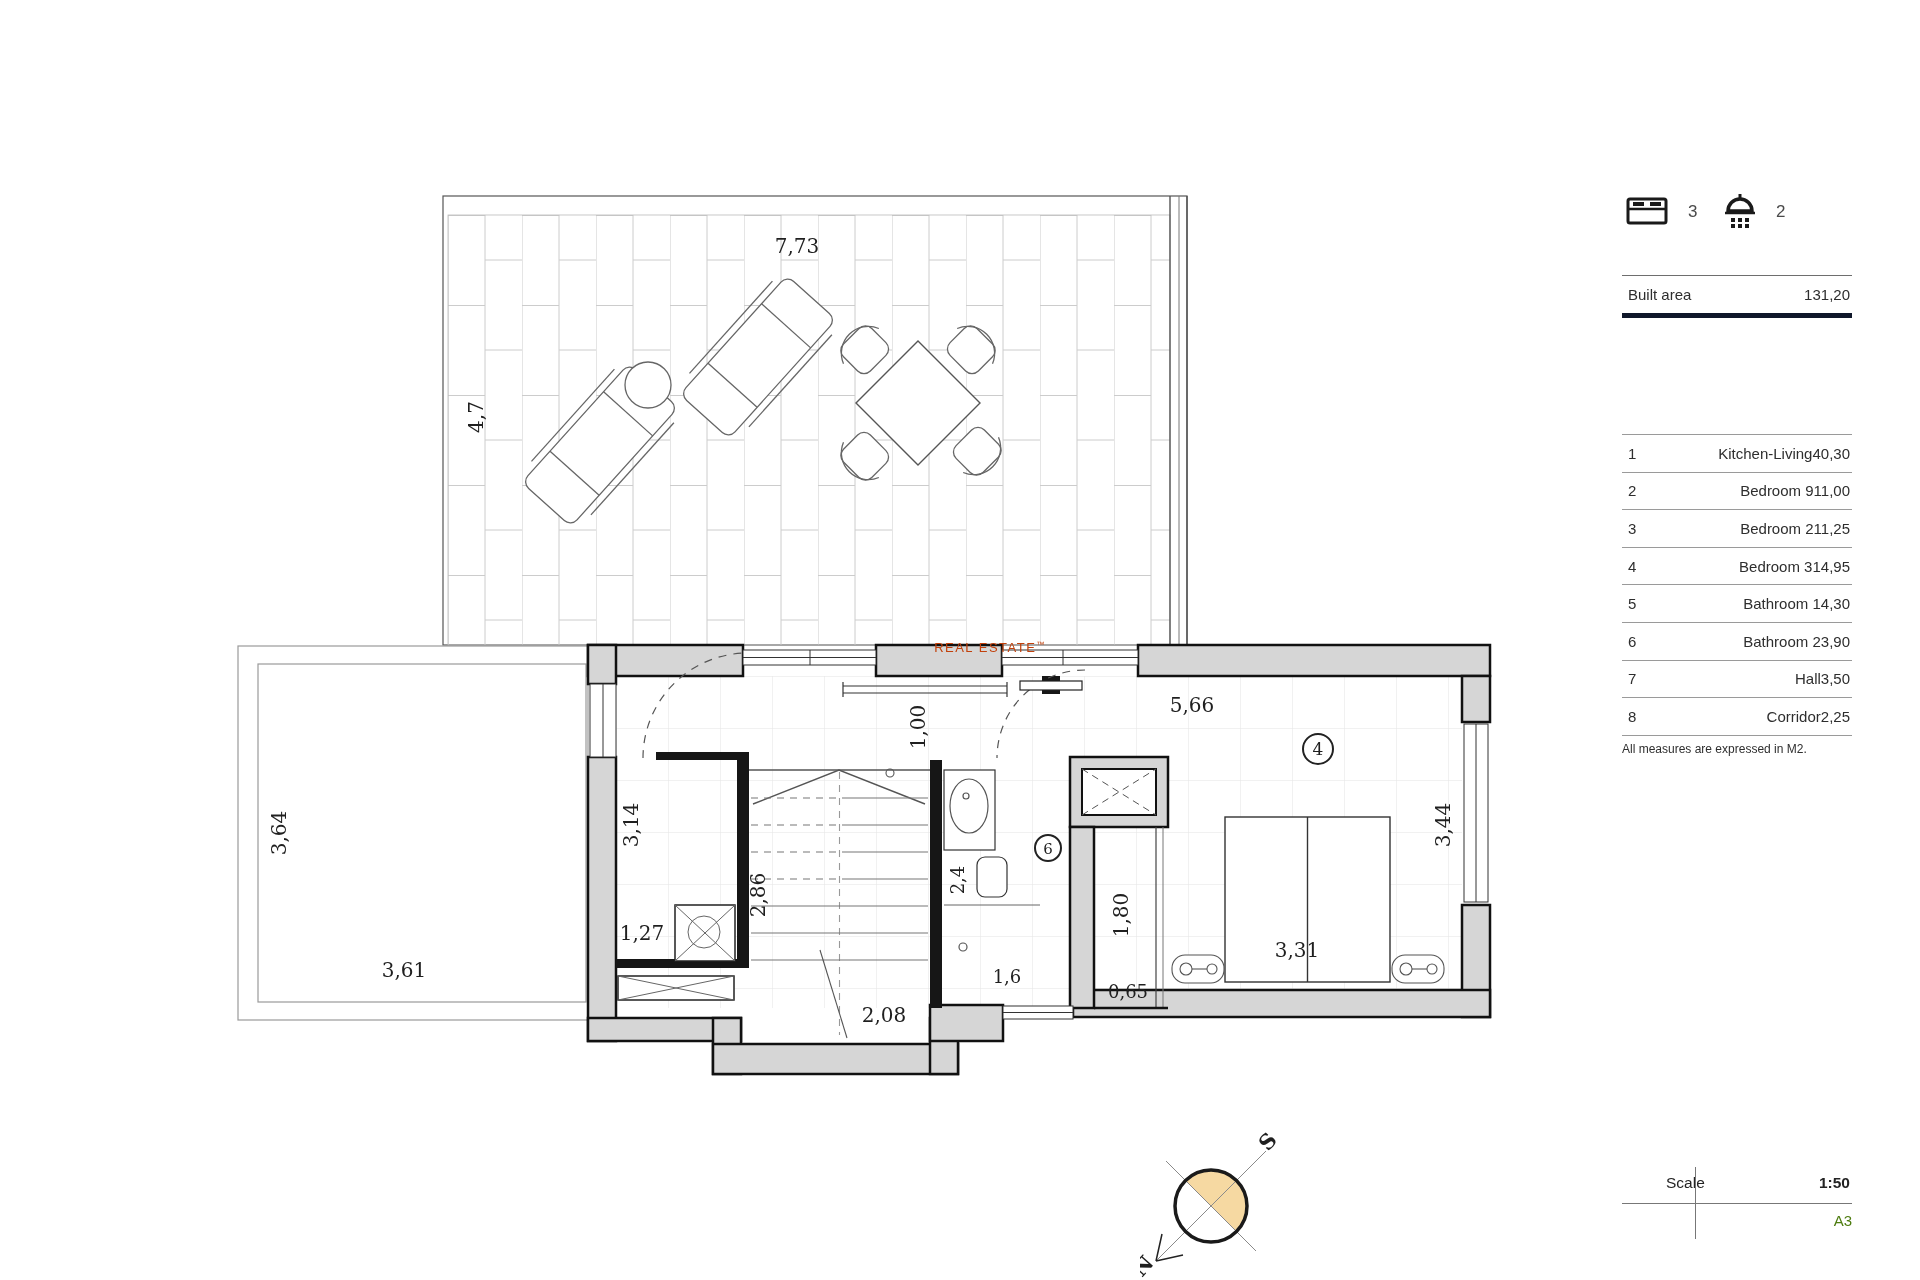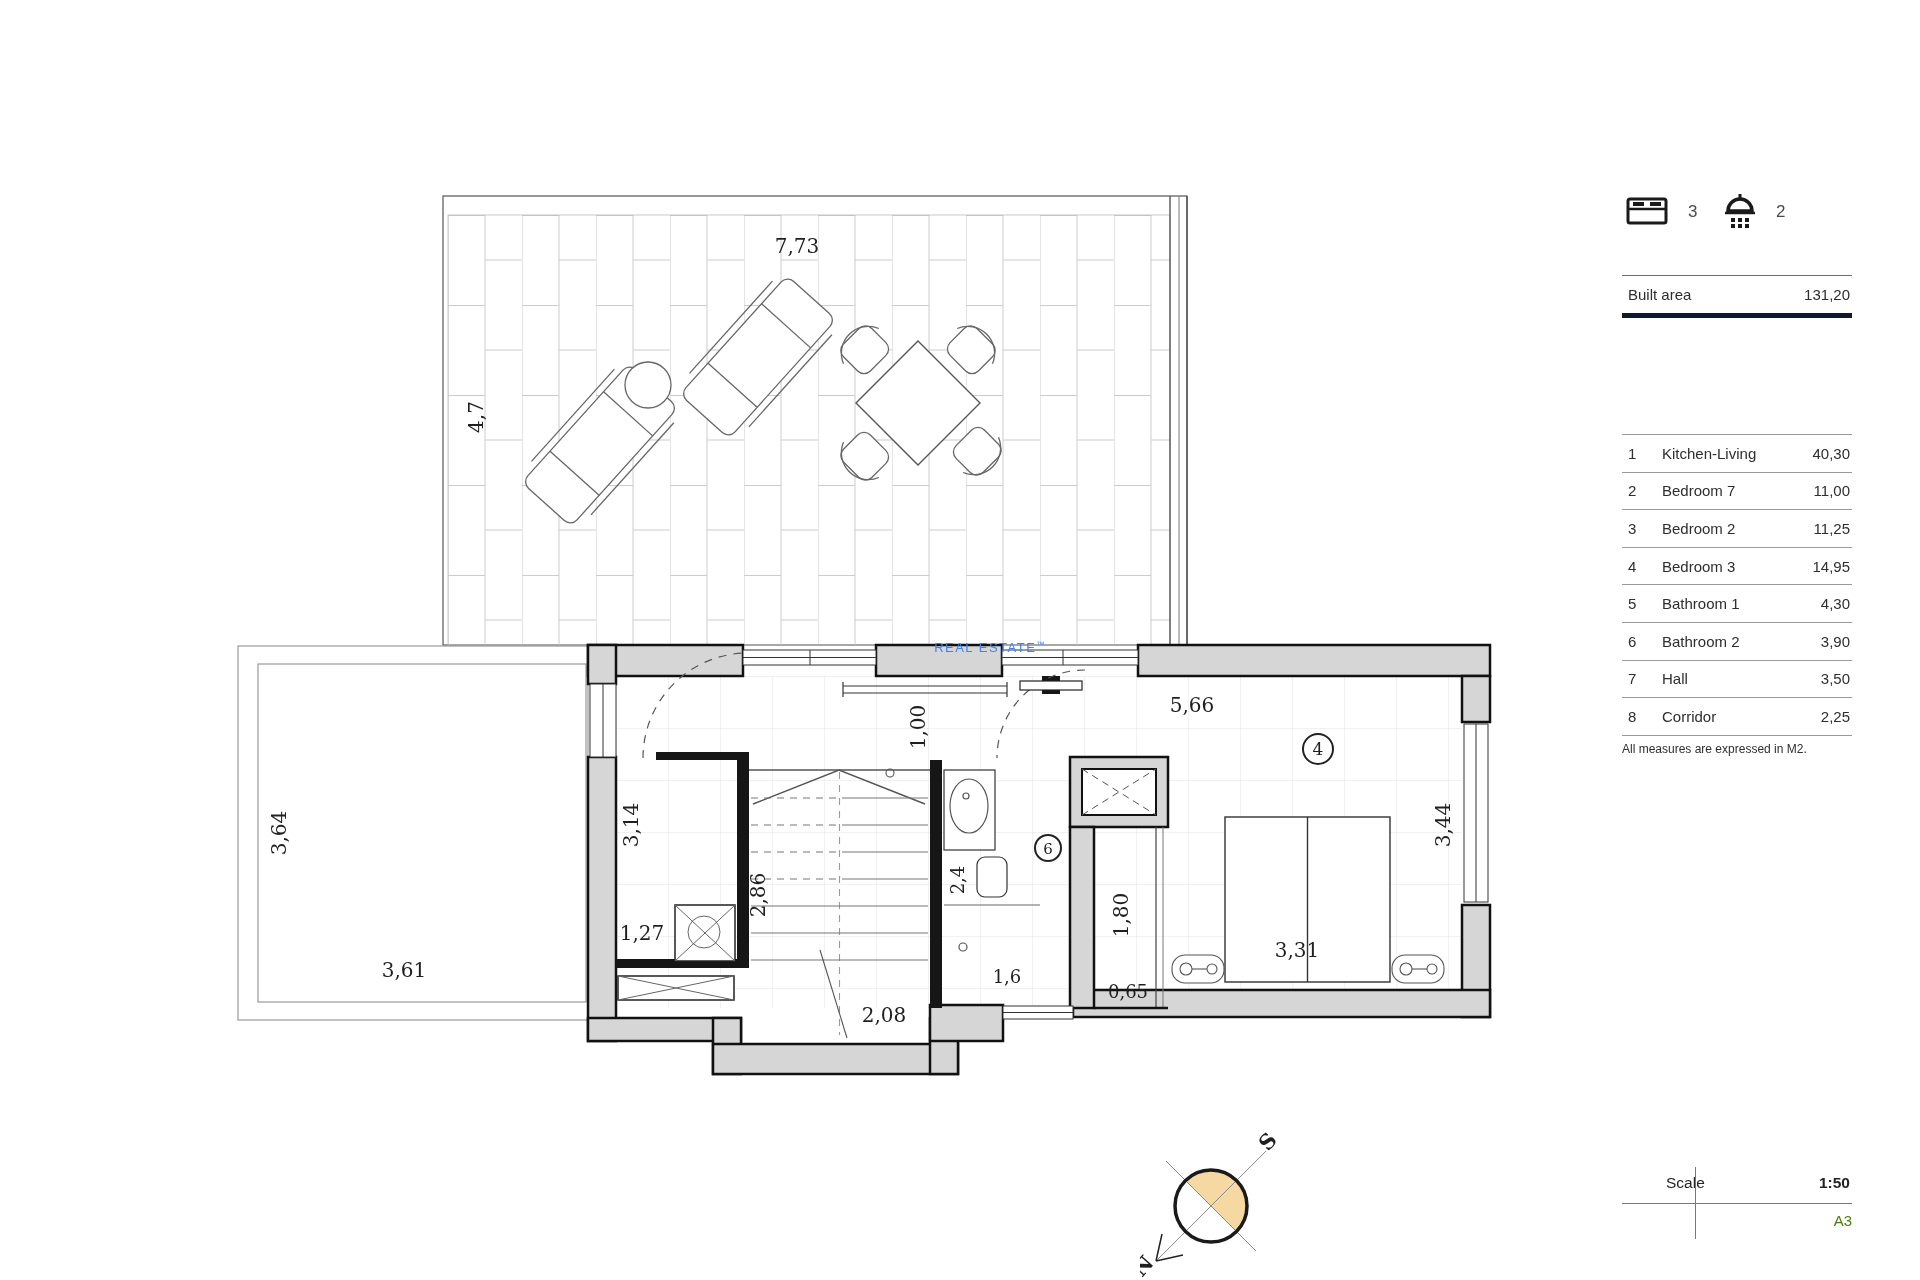--- a/index.html
+++ b/index.html
@@ -8,32 +8,32 @@
   .abs{position:absolute;}
   
   .panel-row{display:flex;align-items:center;color:#2e2e2e;}
   .builtarea{left:1622px;top:275px;width:230px;height:37px;border-top:1px solid #6e6e6e;border-bottom:5px solid #0f172a;font-size:15px;}
   .builtarea .lbl{flex:1;padding-left:6px;}
   .builtarea .val{padding-right:2px;}
   .rooms{left:1622px;top:434px;width:230px;font-size:15px;color:#2e2e2e;}
   .room-row{display:flex;align-items:center;height:36.6px;border-top:1px solid #9a9a9a;}
   .room-row:last-child{border-bottom:1px solid #9a9a9a;}
   .room-row .num{width:34px;padding-left:6px;}
-  .room-row .nm{flex:1;}
+  .room-row .nm{flex:1;text-align:right;}
   .room-row .ar{padding-right:2px;}
   .note{left:1622px;top:742px;width:240px;font-size:12px;color:#2e2e2e;}
   .scale-row{left:1622px;top:1174px;width:230px;font-size:15.5px;color:#242424;display:flex;}
   .scale-row .lbl{flex:1;padding-left:4px;margin-left:40px;}
   .scale-row .val{font-weight:700;padding-right:2px;}
   .hline{left:1622px;top:1203px;width:230px;height:1px;background:#777;}
   .vline{left:1695px;top:1167px;width:1px;height:72px;background:#777;}
   .paper{left:1622px;top:1212px;width:230px;text-align:right;font-size:15px;color:#4d7c0f;padding-right:2px;}
   .icons{left:1622px;top:192px;width:240px;height:40px;}
   .icon-num{position:absolute;top:10px;font-size:17px;color:#4a4a4a;}
-  .watermark{left:900px;top:640px;width:180px;text-align:center;font-size:13px;letter-spacing:1.5px;color:#3b82f6;white-space:nowrap;}
+  .watermark{left:900px;top:640px;width:180px;text-align:center;font-size:13px;letter-spacing:1.5px;color:#c2410c;white-space:nowrap;}
   .watermark sup{font-size:8px;}
 </style>
 </head>
 <body>
 
 <svg class="abs" style="left:0;top:0" width="1920" height="1280" viewBox="0 0 1920 1280">
   <defs>
     <pattern id="grid" width="52" height="52" patternUnits="userSpaceOnUse" x="616" y="676">
       <path d="M52 0 H0 V52" fill="none" stroke="#e4e4e4" stroke-width="1"></path>
     </pattern>
@@ -283,21 +283,21 @@
 </div>
 
 <div class="abs rooms">
   <div class="room-row">
       <span class="num">1</span>
       <span class="nm">Kitchen-Living</span>
       <span class="ar">40,30</span>
     </div>
   <div class="room-row">
       <span class="num">2</span>
-      <span class="nm">Bedroom 7</span>
+      <span class="nm">Bedroom 9</span>
       <span class="ar">11,00</span>
     </div>
   <div class="room-row">
       <span class="num">3</span>
       <span class="nm">Bedroom 2</span>
       <span class="ar">11,25</span>
     </div>
   <div class="room-row">
       <span class="num">4</span>
       <span class="nm">Bedroom 3</span>

